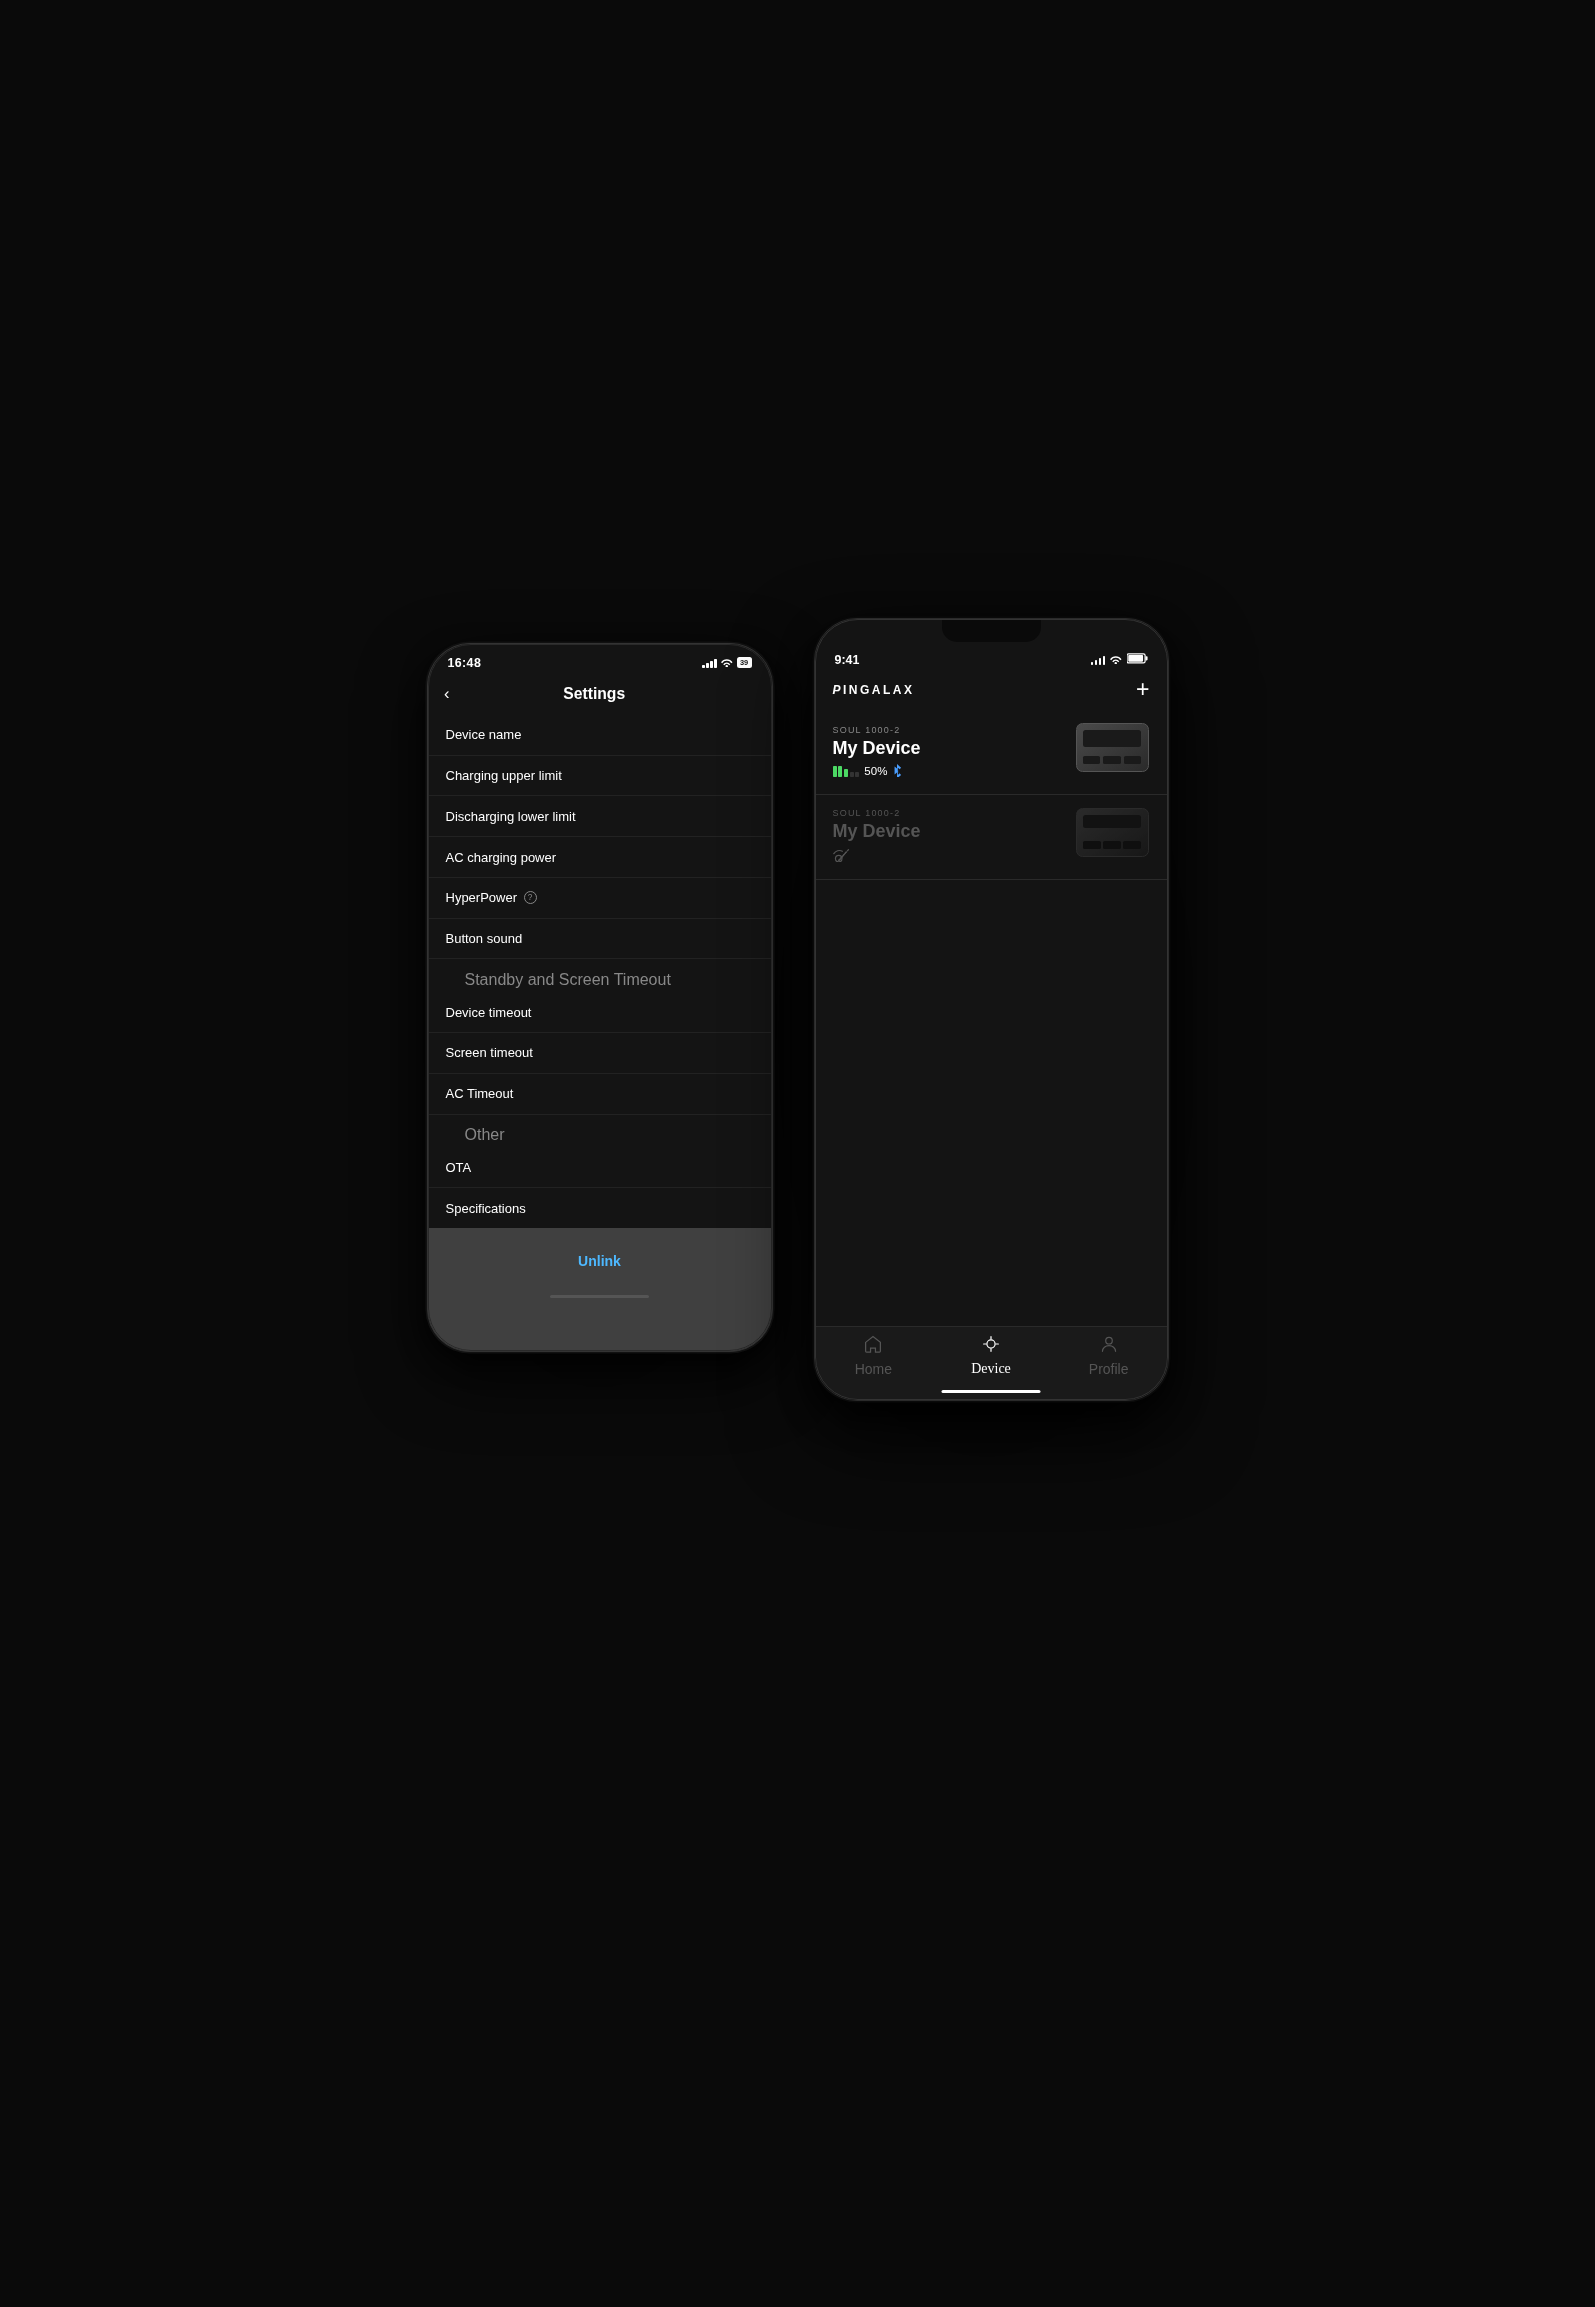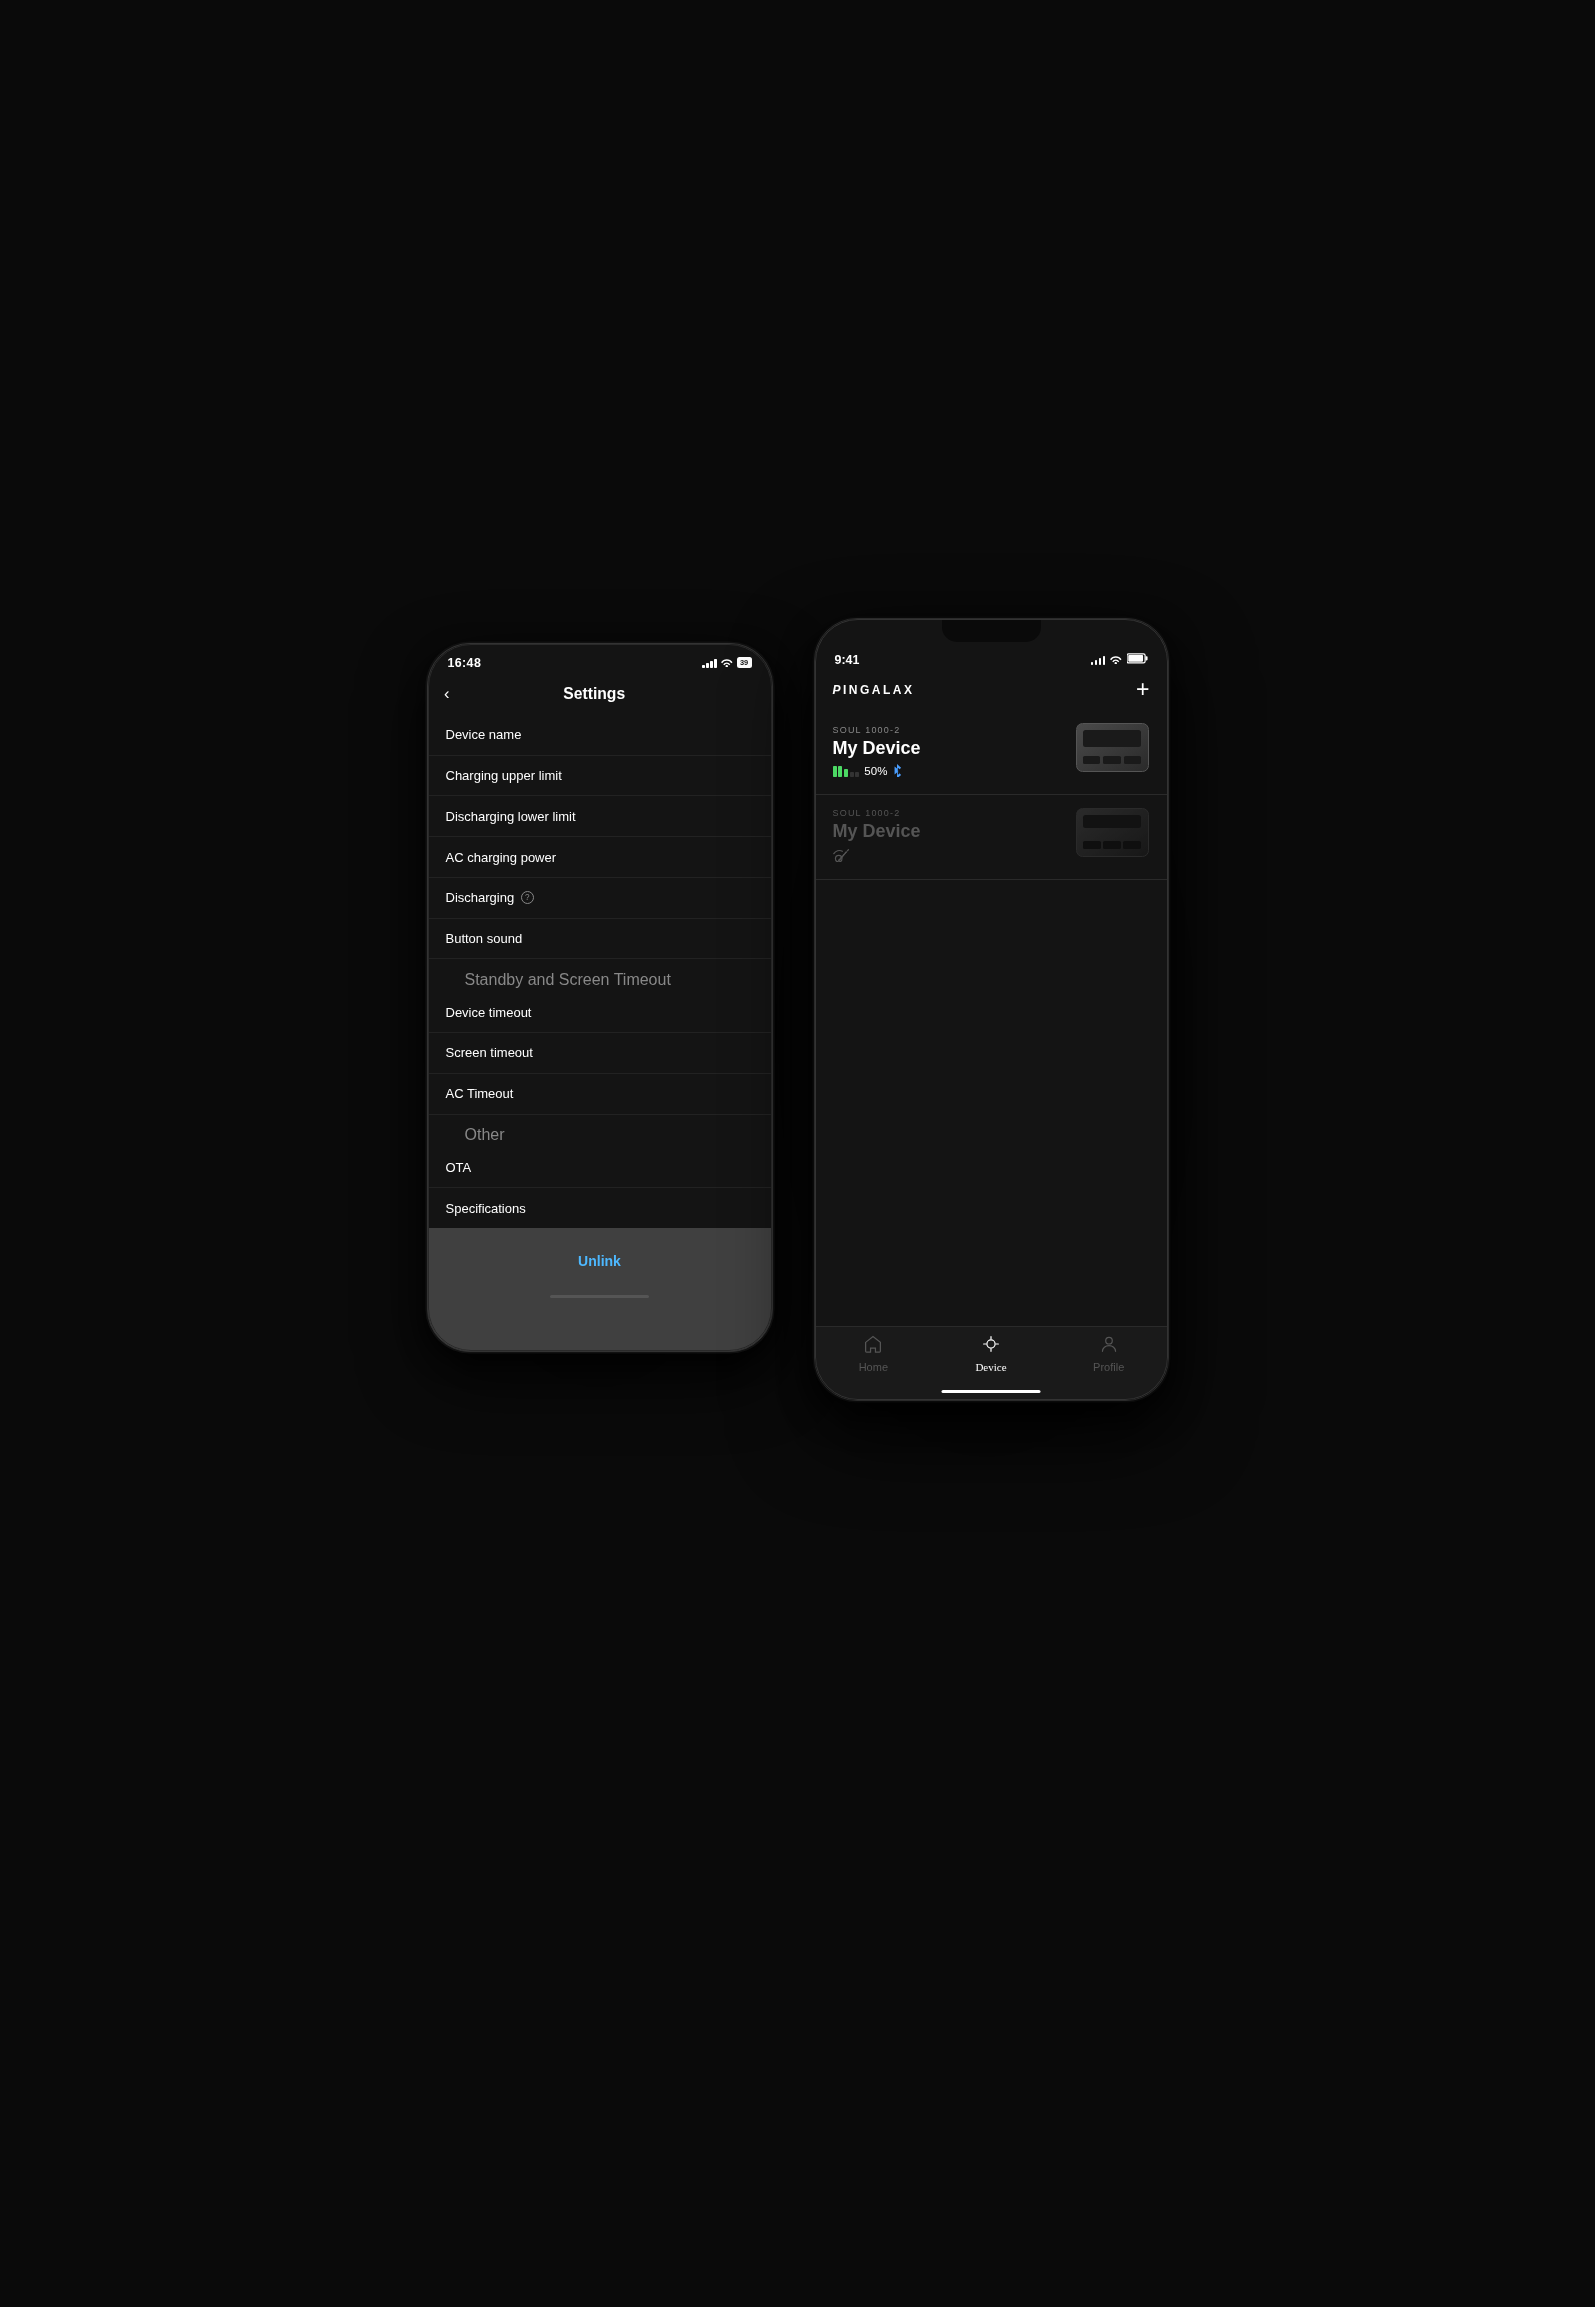--- a/index.html
+++ b/index.html
@@ -483,21 +483,21 @@
     .nav-icon {
       font-size: 18px;
       color: #555;
     }
 
     .nav-icon.active {
       color: #fff;
     }
 
     .nav-label {
-      font-size: 11px;
+      font-size: 14px;
       color: #555;
       font-weight: 400;
     }
 
     .nav-label.active {
       color: #fff;
       font-family: Liberation Serif, serif;
     }
 
     .home-indicator-front {
@@ -598,21 +598,21 @@
       <span class="header-title-back">Settings</span>
     </div>
 
     <div class="settings-list">
 
       <div class="settings-item">Device name</div>
       <div class="settings-item">Charging upper limit</div>
       <div class="settings-item">Discharging lower limit</div>
       <div class="settings-item">AC charging power</div>
       <div class="settings-item settings-item-with-icon">
-        <span>Discharging</span>
+        <span>HyperPower</span>
         <span class="question-circle">?</span>
       </div>
       <div class="settings-item">Button sound</div>
 
       <div class="settings-section-header">Standby and Screen Timeout</div>
       <div class="settings-item">Device timeout</div>
       <div class="settings-item">Screen timeout</div>
       <div class="settings-item">AC Timeout</div>
 
       <div class="settings-section-header">Other</div>

